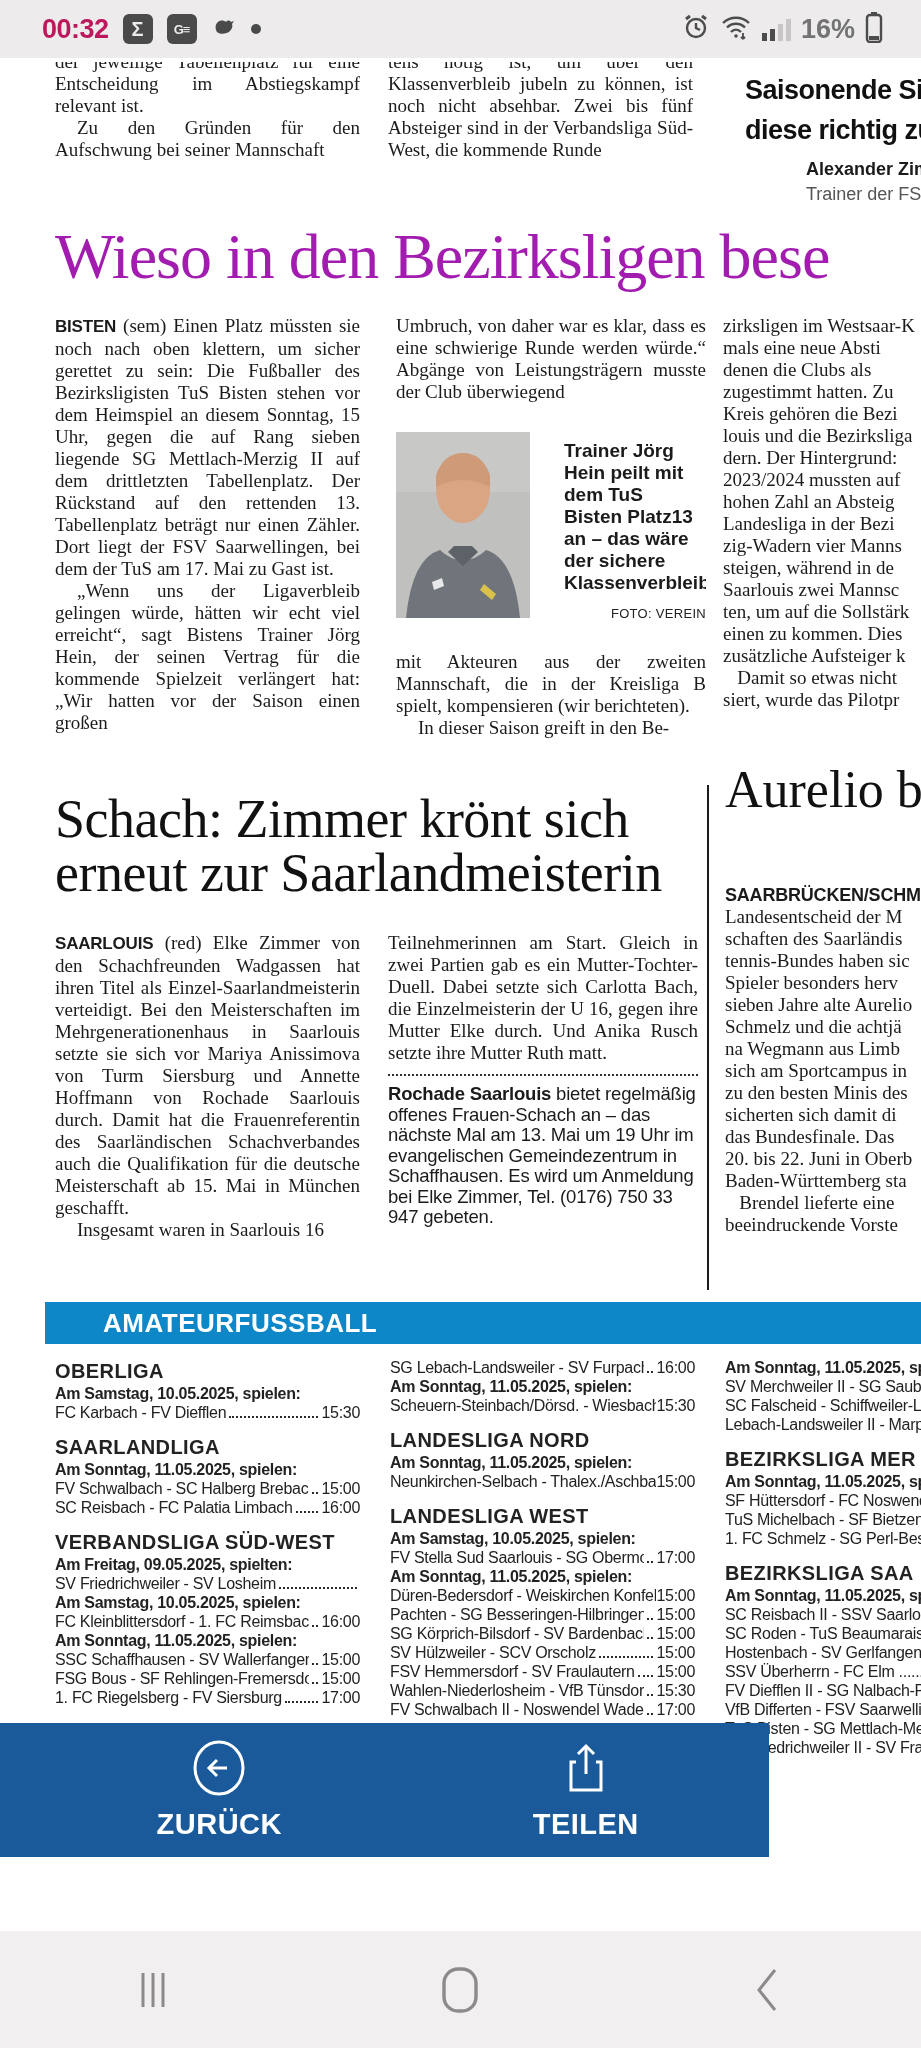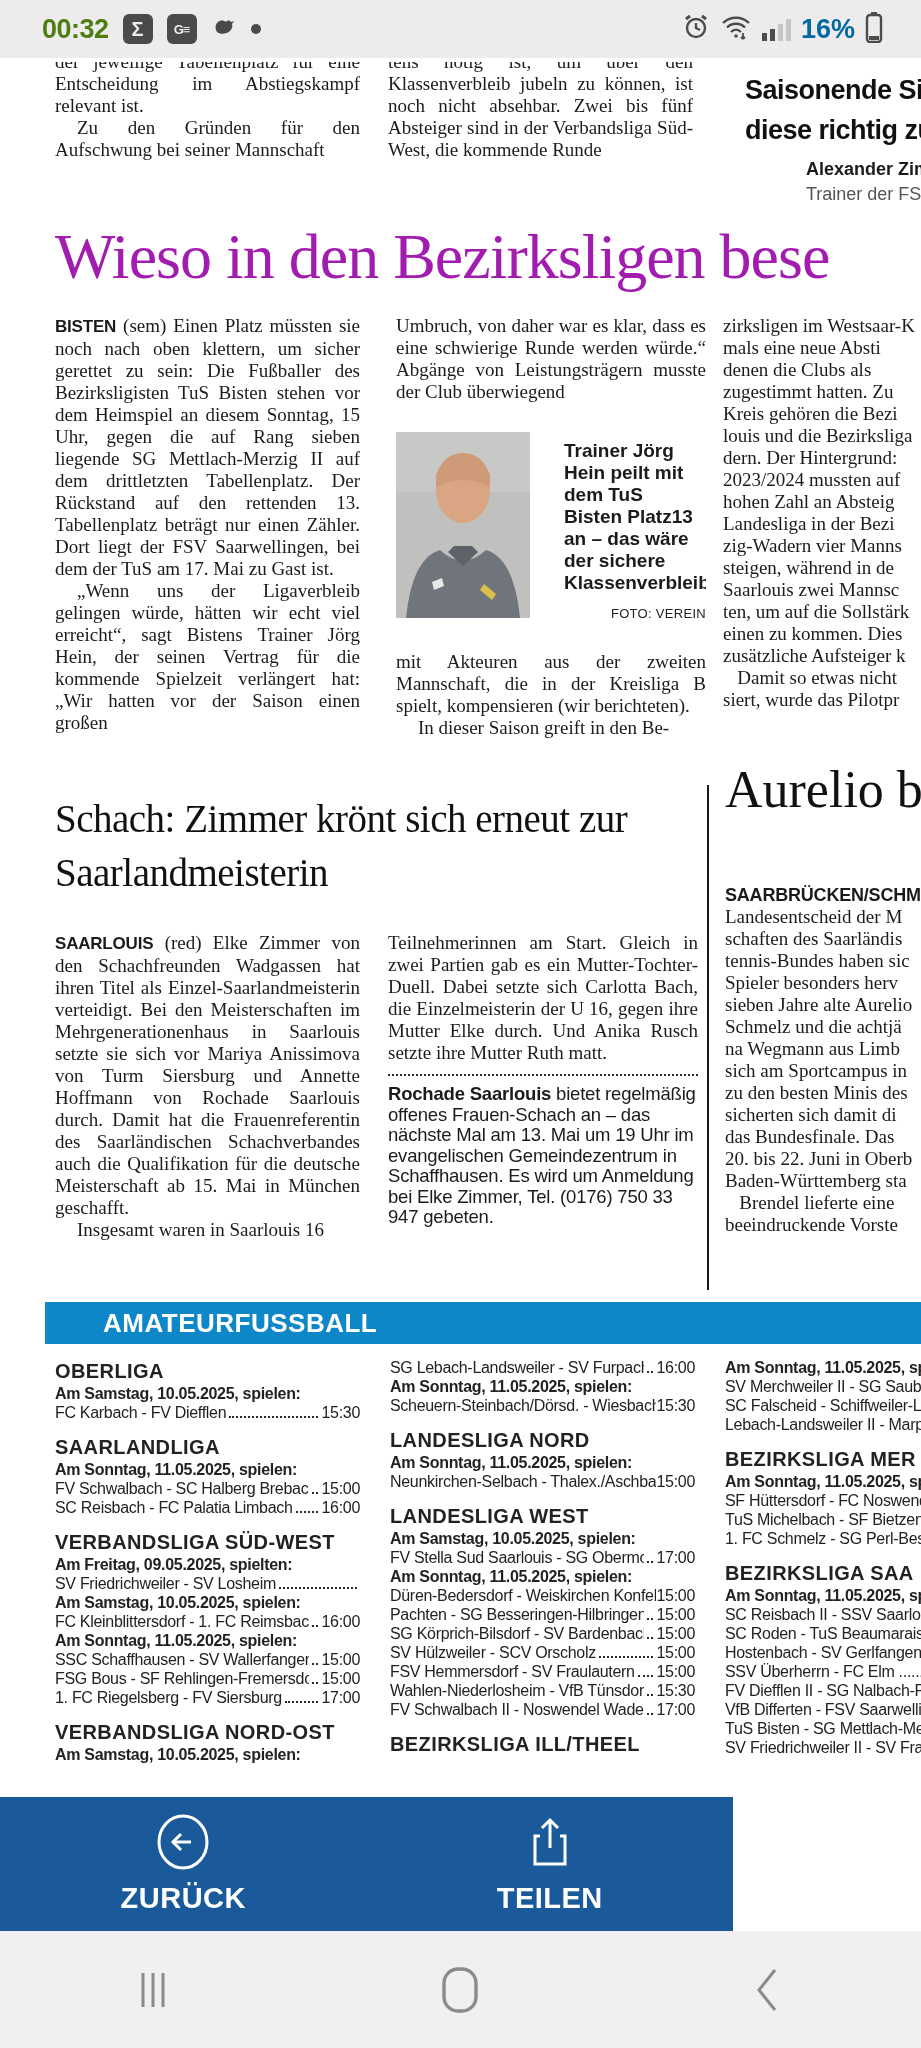--- a/index.html
+++ b/index.html
@@ -3,40 +3,40 @@
 <meta charset="utf-8">
 <style>
   html,body{margin:0;padding:0;background:#dcdcdc;}
   .phone{position:relative;width:921px;height:2048px;background:#ffffff;overflow:hidden;
          font-family:"Liberation Serif", serif;color:#1b1b1b;}
   
   .statusbar{position:absolute;top:0;left:0;width:921px;height:58px;background:#edebeb;
     display:flex;align-items:center;font-family:"Liberation Sans",sans-serif;}
   .sb-left{display:flex;align-items:center;gap:14px;padding-left:42px;}
   .sb-right{display:flex;align-items:center;gap:10px;margin-left:auto;padding-right:38px;}
-  .sb-time{font-size:27px;font-weight:bold;color:#4d7c0f;letter-spacing:-0.5px;}
+  .sb-time{font-size:27px;font-weight:bold;color:#be185d;letter-spacing:-0.5px;}
   .sb-chip{width:30px;height:30px;background:#4a4a4a;border-radius:6px;color:#edebeb;
     display:flex;align-items:center;justify-content:center;font-weight:bold;}
   .sb-chip.sigma{font-size:20px;}
   .sb-chip.news{font-size:13px;letter-spacing:-1px;}
   .sb-dot{width:10px;height:10px;border-radius:50%;background:#4a4a4a;}
-  .sb-batt{font-size:27px;font-weight:bold;color:#0369a1;}
+  .sb-batt{font-size:27px;font-weight:bold;color:#737373;}
   .bars{display:flex;align-items:flex-end;gap:3px;height:24px;}
   .bars i{display:block;width:5px;background:#c7c5c5;}
   .bars i.on{background:#4c4c4c;}
   
   .col{position:absolute;overflow:hidden;}
   .body-text{font-size:19px;line-height:22px;text-align:justify;}
   .body-text p{margin:0;}
   .body-text p.indent{text-indent:22px;}
   .kicker{font-family:"Liberation Sans",sans-serif;font-weight:bold;font-size:17px;letter-spacing:-0.2px;}
   .clip-line{white-space:pre;overflow:hidden;font-size:19px;line-height:22px;}
   .headline-main{position:absolute;left:55px;top:214px;width:866px;height:92px;overflow:hidden;
     white-space:nowrap;font-size:64px;line-height:86px;letter-spacing:-1px;color:#a21caf;}
-  .headline-2{font-size:39px;line-height:54px;color:#111;letter-spacing:-0.5px;}
+  .headline-2{font-size:54px;line-height:54px;color:#111;letter-spacing:-0.5px;}
   .headline-3{white-space:nowrap;overflow:hidden;font-size:52px;line-height:60px;color:#111;}
   .quote-head{font-family:"Liberation Sans",sans-serif;font-weight:bold;font-size:27px;line-height:40px;
     color:#111;white-space:pre;overflow:hidden;letter-spacing:-0.5px;}
   .byline{font-family:"Liberation Sans",sans-serif;font-weight:bold;font-size:18px;line-height:26px;
     margin-left:61px;white-space:pre;overflow:hidden;}
   .byline-role{font-family:"Liberation Sans",sans-serif;font-size:18px;line-height:24px;color:#555;
     margin-left:61px;white-space:pre;overflow:hidden;}
   .photo{position:absolute;left:0;top:117px;width:134px;height:186px;background:#bfbfbf;}
   .caption{position:absolute;left:168px;top:125px;width:142px;
     font-family:"Liberation Sans",sans-serif;font-weight:bold;font-size:19px;line-height:22px;text-align:left;}
@@ -55,22 +55,22 @@
   .fx-title{font-weight:bold;font-size:20px;line-height:22px;letter-spacing:0.4px;margin-top:14px;margin-bottom:2px;white-space:nowrap;overflow:hidden;}
   .fx-title:first-child{margin-top:2px;}
   .fx-date{font-weight:bold;font-size:16px;line-height:19px;letter-spacing:-0.3px;white-space:nowrap;overflow:hidden;}
   .fx-row{display:flex;align-items:baseline;font-size:16px;line-height:19px;letter-spacing:-0.3px;}
   .fx-row .team{white-space:nowrap;overflow:hidden;}
   .fx-row .dots{flex:1;border-bottom:2px dotted #2a2a2a;margin:0 3px 3px 3px;min-width:6px;}
   .fx-row .gap{flex:1;}
   .fx-row .time{white-space:nowrap;}
   .fx-line{font-size:16px;line-height:19px;letter-spacing:-0.3px;white-space:pre;overflow:hidden;}
   
-  .toolbar{position:absolute;left:0;top:1797px;width:733px;height:134px;background:#1a5a9b;
-    display:flex;}
+  .toolbar{position:absolute;left:0;top:1723px;width:733px;height:134px;background:#1a5a9b;
+    display:flex;padding-left:36px;}
   .tb-btn{flex:1;display:flex;flex-direction:column;align-items:center;justify-content:center;gap:8px;
     color:#fff;cursor:pointer;}
   .tb-label{font-family:"Liberation Sans",sans-serif;font-weight:bold;font-size:29px;letter-spacing:0.5px;}
   
   .navbar{position:absolute;left:0;top:1931px;width:921px;height:117px;background:#f1eff0;
     display:flex;align-items:center;}
   .nav-slot{width:33.33%;display:flex;align-items:center;justify-content:center;color:#8d8a8a;}
 </style>
 </head>
 <body>

